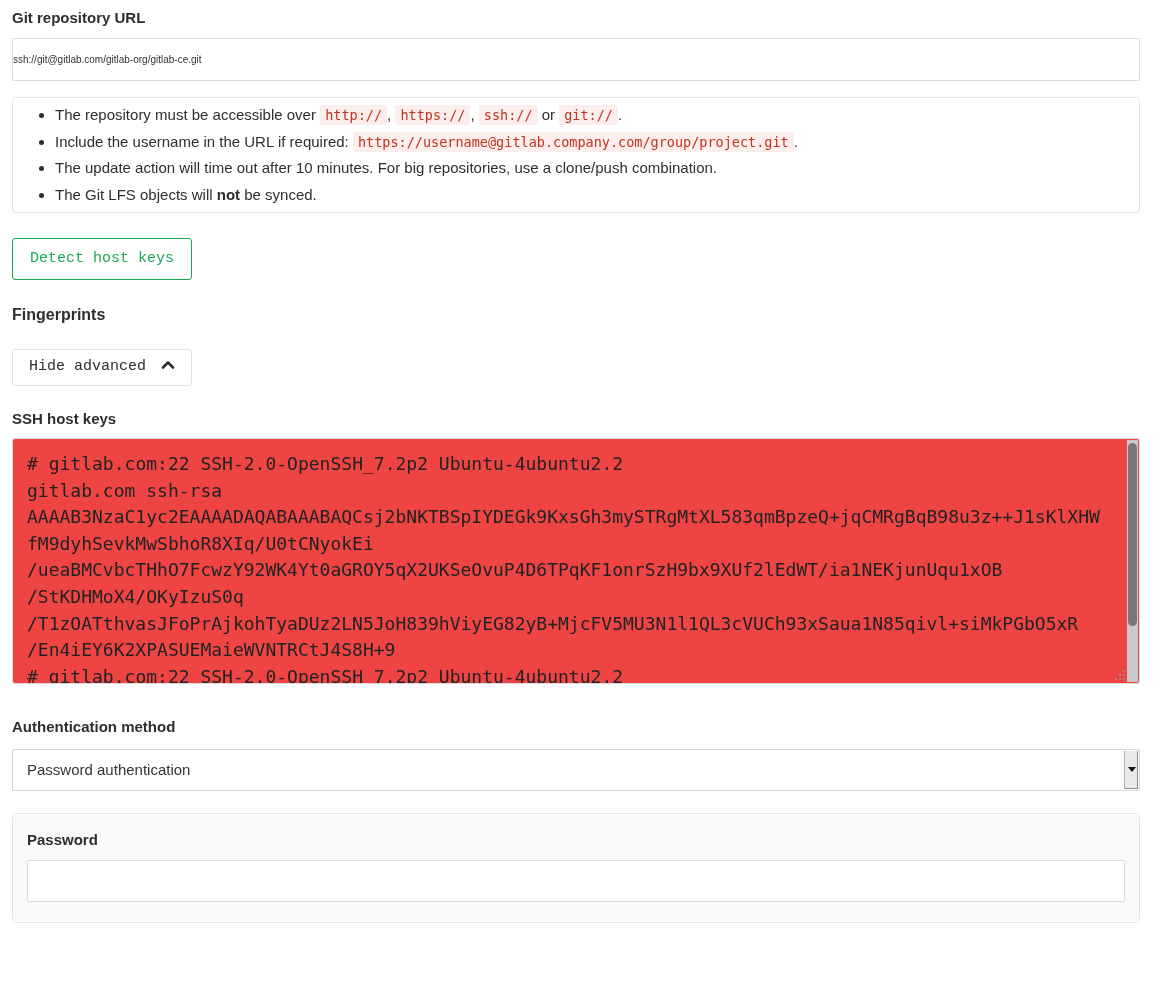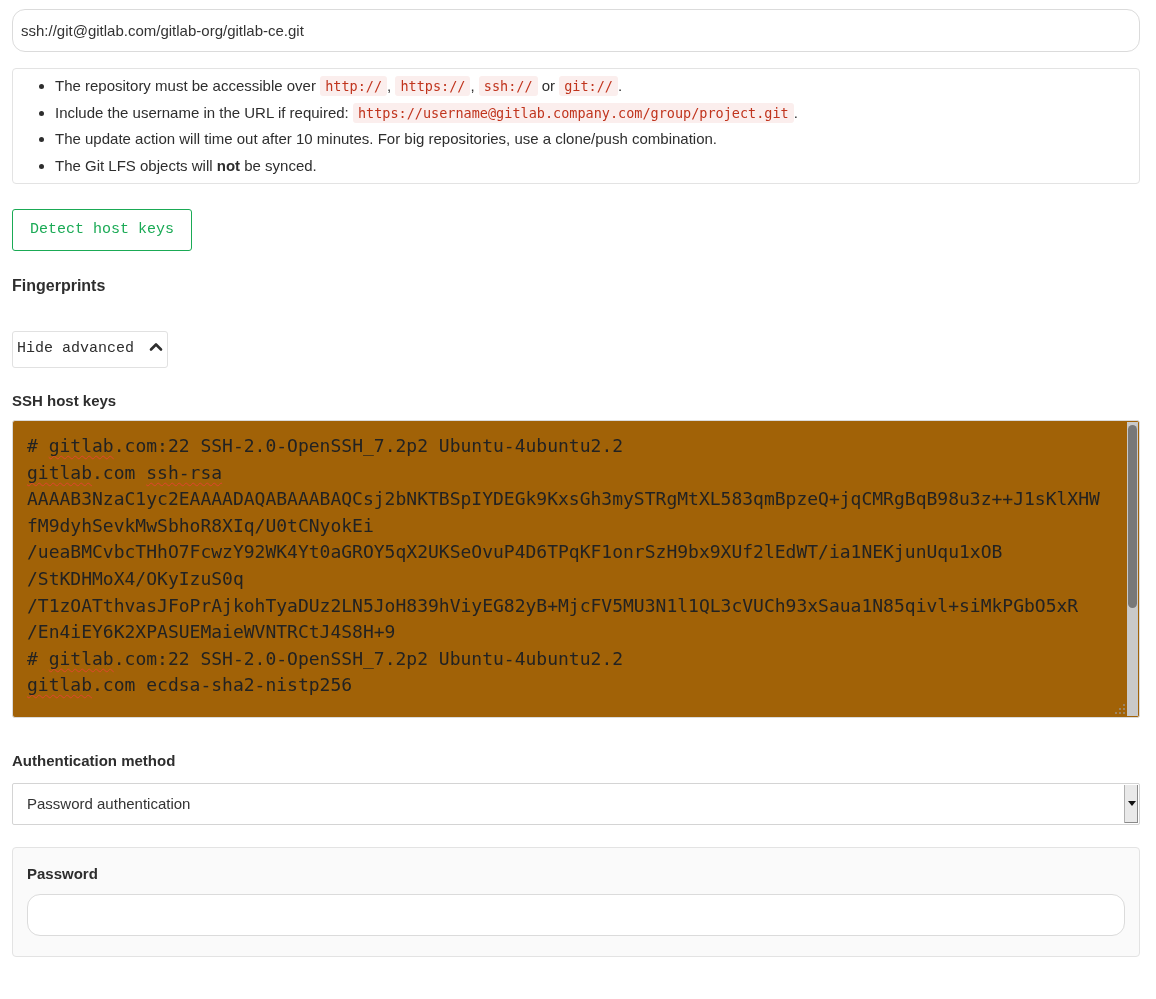--- a/index.html
+++ b/index.html
@@ -22,24 +22,24 @@
   .section-heading {
     font-weight: 700;
     font-size: 16px;
     margin: 26px 0 0 0;
   }
 
   .text-input {
     width: 100%;
     height: 43px;
     border: 1px solid #dbdbdb;
-    border-radius: 13px;
-    padding: 0 8px;
+    border-radius: 2px;
+    padding: 0 0;
     font-family: "Liberation Sans", sans-serif;
-    font-size: 15px;
+    font-size: 10px;
     color: #333333;
     background: #ffffff;
     outline: none;
   }
 
   
   .info-box {
     margin-top: 16px;
     border: 1px solid #e3e3e3;
     border-radius: 4px;
@@ -70,37 +70,37 @@
     cursor: pointer;
     line-height: 20px;
     font-family: Liberation Mono, monospace;
   }
   .btn-green {
     margin-top: 25px;
     border: 1px solid #1aaa55;
     color: #1aaa55;
   }
   .btn-default {
-    margin-top: 36px;
+    margin-top: 25px;
     border: 1px solid #e1e1e1;
     color: #2e2e2e;
-    padding: 7px 4px;
+    padding: 7px 16px;
   }
   .btn-default .chev { vertical-align: -1px; margin-left: 6px; }
 
   .ssh-label { margin-top: 24px; margin-bottom: 11px; }
 
   
   .hostkeys {
     position: relative;
     width: 100%;
-    height: 298px;
+    height: 246px;
     border: 1px solid #dbdbdb;
     border-radius: 3px;
-    background: #a16207;
+    background: #ef4444;
     overflow: hidden;
     padding: 12px 26px 0 14px;
     font-family: "DejaVu Sans Mono", monospace;
     font-size: 18px;
     line-height: 26.6px;
     color: #222222;
   }
   .hk-line { white-space: pre; }
   .misspell {
     text-decoration: underline;
@@ -172,20 +172,21 @@
     padding: 17px 14px 20px 14px;
   }
   .password-card .form-label { margin-bottom: 12px; font-size: 15px; }
   .password-card .text-input { height: 42px; background: #ffffff; }
 </style>
 </head>
 <body>
 
 <div class="page">
 
+  <div class="form-label">Git repository URL</div>
   <input class="text-input" type="text" value="ssh://git@gitlab.com/gitlab-org/gitlab-ce.git" style="">
 
   <div class="info-box">
     <ul id="notes-list">
         <li><span>The repository must be accessible over </span><code class="chip">http://</code><span>, </span><code class="chip">https://</code><span>, </span><code class="chip">ssh://</code><span> or </span><code class="chip">git://</code><span>.</span></li>
         <li><span>Include the username in the URL if required: </span><code class="chip">https://username@gitlab.company.com/group/project.git</code><span>.</span></li>
         <li><span>The update action will time out after 10 minutes. For big repositories, use a clone/push combination.</span></li>
         <li><span>The Git LFS objects will </span><strong>not</strong><span> be synced.</span></li>
       </ul>
   </div>

